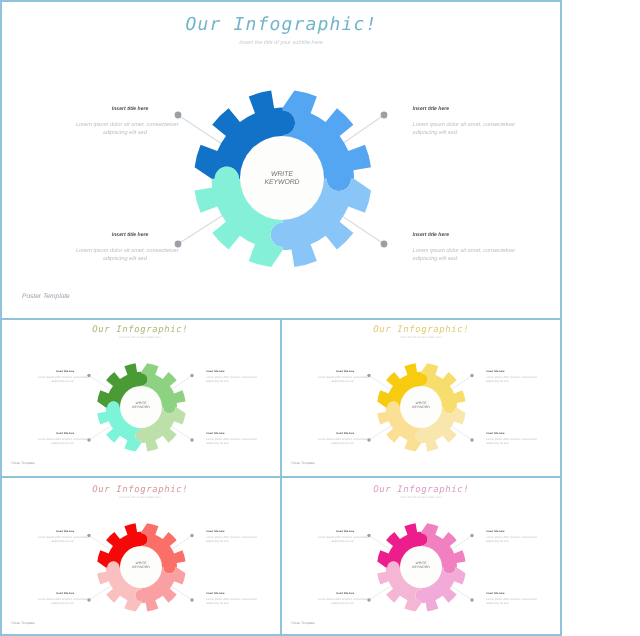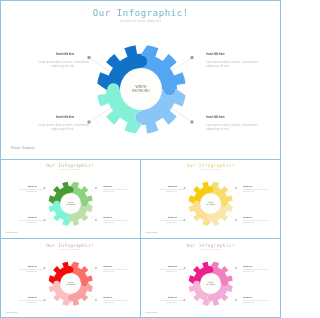--- a/index.html
+++ b/index.html
@@ -1,19 +1,19 @@
 <!DOCTYPE html>
 <html><head>
 <meta charset="utf-8">
 <style>
   html,body{margin:0;padding:0;background:#ffffff;}
   body{width:281px;height:318px;font-family:"Liberation Sans",sans-serif;overflow:hidden;}
   .sheet{position:relative;width:281px;height:318px;background:#fff;}
 
-  .slide{position:absolute;background:#fff;overflow:hidden;box-sizing:border-box;}
+  .slide{position:absolute;background:#fff;overflow:hidden;box-sizing:border-box;font-style:italic;}
 
   
   .s-main{left:0;top:0;width:281px;height:159px;}
   .s-a{left:0px;top:159px;width:140px;height:80px;}
   .s-b{left:140px;top:159px;width:141px;height:80px;}
   .s-c{left:0px;top:239px;width:140px;height:79px;}
   .s-d{left:140px;top:239px;width:141px;height:79px;}
 
   .title{position:absolute;left:0;right:0;text-align:center;
          font-family:"DejaVu Sans Mono",monospace;font-weight:normal;}

